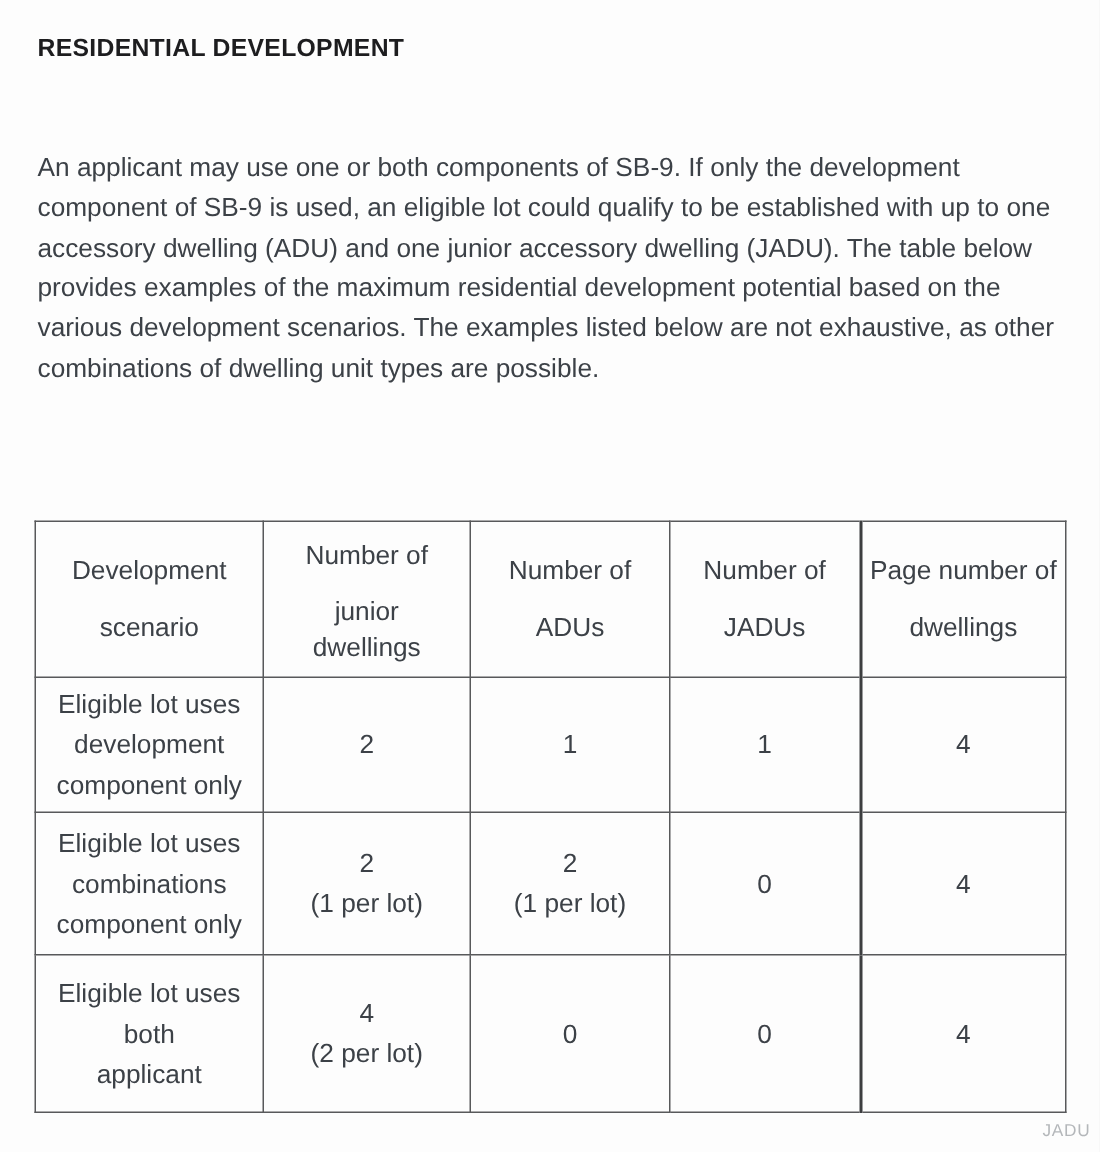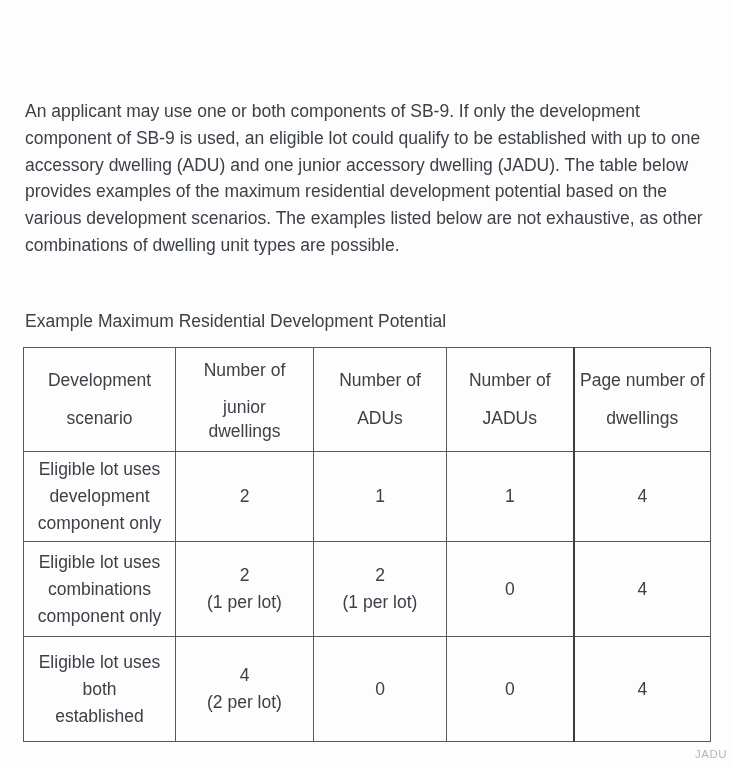--- a/index.html
+++ b/index.html
@@ -91,24 +91,24 @@
     font-size:11.5px;
     letter-spacing:0.5px;
     color:var(--watermark);
   }
 </style>
 </head>
 <body>
 
 <div class="page">
 
+  <div class="doc-title">RESIDENTIAL DEVELOPMENT</div>
 
   <div class="intro">An applicant may use one or both components of SB-9. If only the development component of SB-9 is used, an eligible lot could qualify to be established with up to one accessory dwelling (ADU) and one junior accessory dwelling (JADU). The table below provides examples of the maximum residential development potential based on the various development scenarios. The examples listed below are not exhaustive, as other combinations of dwelling unit types are possible.</div>
 
-  <div class="table-caption">Example Maximum Residential Development Potential</div>
 
   <table class="dev-table">
     <colgroup>
       <col style="width:152px">
       <col style="width:138px">
       <col style="width:133px">
       <col style="width:127px">
       <col style="width:137px">
     </colgroup>
     <tbody>
@@ -177,21 +177,21 @@
         </td>
         <td class="total-col">
           <span class="line">4</span>
         </td>
       </tr>
 
       <tr class="body-row-2">
         <td>
           <span class="line">Eligible lot uses</span>
           <span class="line">both</span>
-          <span class="line note-gap">established</span>
+          <span class="line note-gap">applicant</span>
         </td>
         <td>
           <span class="line">4</span>
           <span class="line note-gap">(2 per lot)</span>
         </td>
         <td>
           <span class="line">0</span>
         </td>
         <td>
           <span class="line">0</span>

